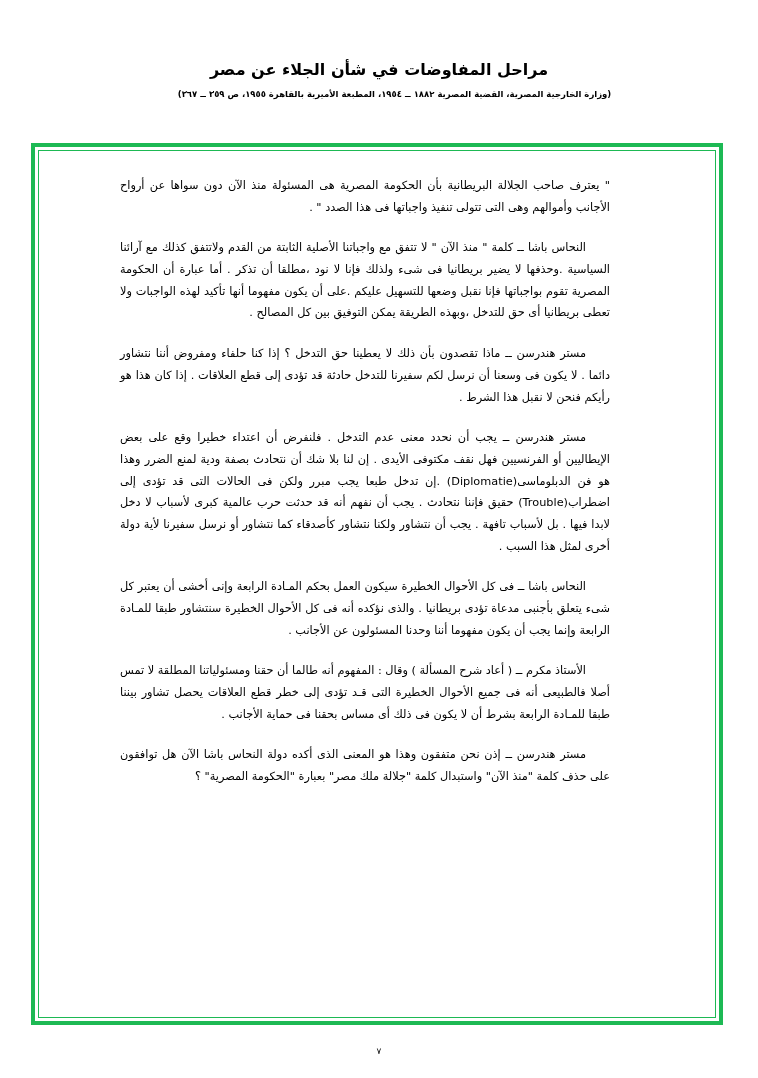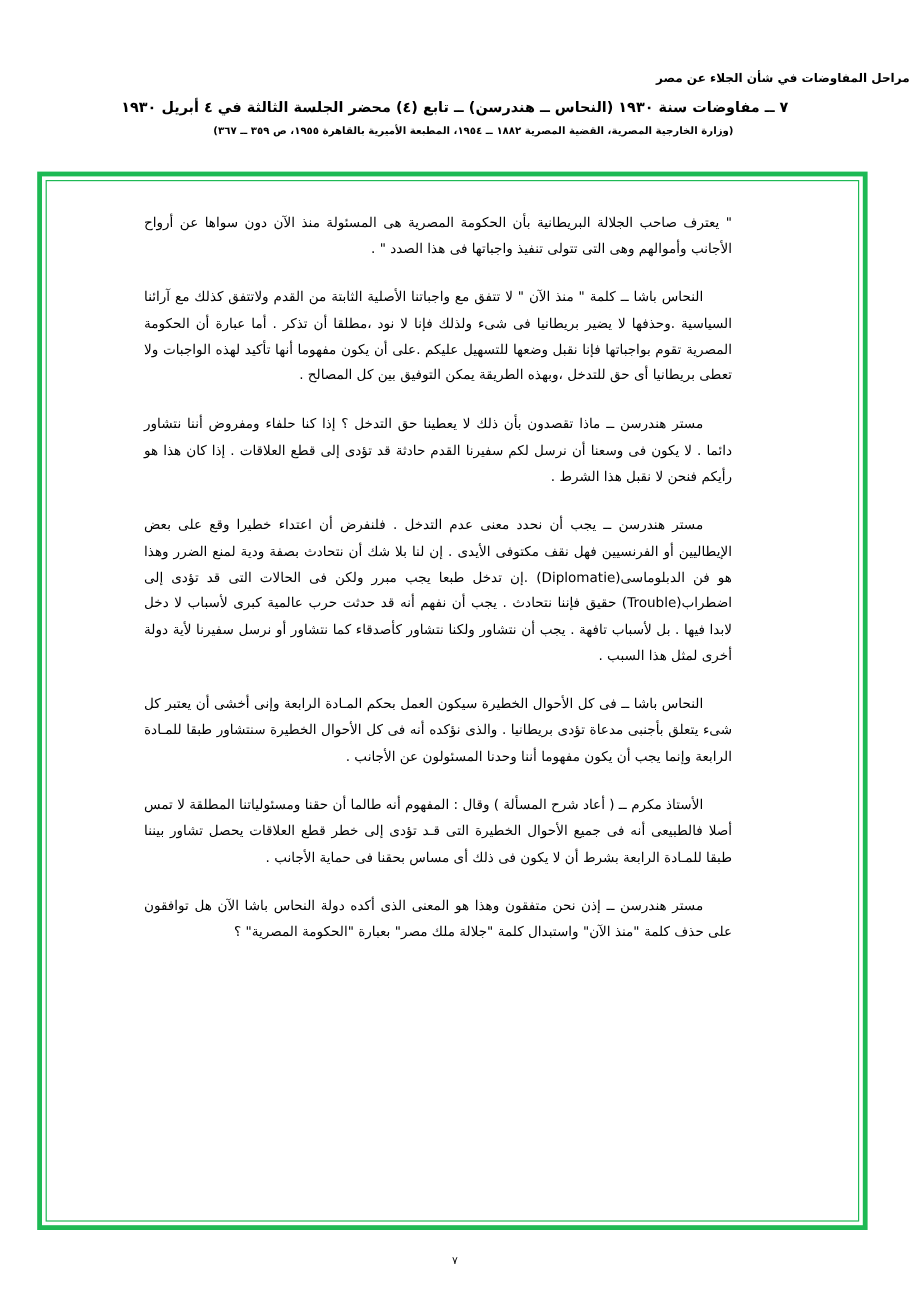--- a/index.html
+++ b/index.html
@@ -18,25 +18,24 @@
   .page {
     position: absolute;
     inset: 0;
     padding: 0;
   }
   .header {
     text-align: center;
     padding-top: 58px;
   }
   .header-title {
-    font-size: 10px;
+    font-size: 16px;
     font-weight: bold;
     letter-spacing: 0px;
     line-height: 1.5;
-    text-align: right;
   }
   .header-sub {
     font-size: 12px;
     font-weight: bold;
     margin-top: 7px;
     line-height: 1.5;
   }
   .header-source {
     font-size: 8.5px;
     font-weight: bold;
@@ -84,32 +83,31 @@
     font-size: 9px;
   }
 </style>
 </head>
 <body>
 
 <div class="page">
 
   <div class="header">
     <div class="header-title">مراحل المفاوضات في شأن الجلاء عن مصر</div>
-    <div class="header-sub">٧ ــ مفاوضات سنة ١٩٣٠ (النحاس ــ هندرسن) ــ تابع (٤) محضر الجلسة الثالثة في ٤ أبريل ١٩٣٠</div>
     <div class="header-source">(وزارة الخارجية المصرية، القضية المصرية ١٨٨٢ ــ ١٩٥٤، المطبعة الأميرية بالقاهرة ١٩٥٥، ص ٣٥٩ ــ ٣٦٧)</div>
   </div>
 
   <div class="frame">
     <div class="frame-inner"></div>
   </div>
 
   <div class="content">
     <p class="para">" يعترف صاحب الجلالة البريطانية بأن الحكومة المصرية هى المسئولة منذ الآن دون سواها عن أرواح الأجانب وأموالهم وهى التى تتولى تنفيذ واجباتها فى هذا الصدد " .</p>
     <p class="para indent">النحاس باشا ــ كلمة " منذ الآن " لا تتفق مع واجباتنا الأصلية الثابتة من القدم ولاتتفق كذلك مع آرائنا السياسية .وحذفها لا يضير بريطانيا فى شىء ولذلك فإنا لا نود ،مطلقا أن تذكر . أما عبارة أن الحكومة المصرية تقوم بواجباتها فإنا نقبل وضعها للتسهيل عليكم .على أن يكون مفهوما أنها تأكيد لهذه الواجبات ولا تعطى بريطانيا أى حق للتدخل ،وبهذه الطريقة يمكن التوفيق بين كل المصالح .</p>
-    <p class="para indent">مستر هندرسن ــ ماذا تقصدون بأن ذلك لا يعطينا حق التدخل ؟ إذا كنا حلفاء ومفروض أننا نتشاور دائما . لا يكون فى وسعنا أن نرسل لكم سفيرنا القدم حادثة قد تؤدى إلى قطع العلاقات . إذا كان هذا هو رأيكم فنحن لا نقبل هذا الشرط .</p>
+    <p class="para indent">مستر هندرسن ــ ماذا تقصدون بأن ذلك لا يعطينا حق التدخل ؟ إذا كنا حلفاء ومفروض أننا نتشاور دائما . لا يكون فى وسعنا أن نرسل لكم سفيرنا للتدخل حادثة قد تؤدى إلى قطع العلاقات . إذا كان هذا هو رأيكم فنحن لا نقبل هذا الشرط .</p>
     <p class="para indent">مستر هندرسن ــ يجب أن نحدد معنى عدم التدخل . فلنفرض أن اعتداء خطيرا وقع على بعض الإيطاليين أو الفرنسيين فهل نقف مكتوفى الأيدى . إن لنا بلا شك أن نتحادث بصفة ودية لمنع الضرر وهذا هو فن الدبلوماسى(Diplomatie) .إن تدخل طبعا يجب مبرر ولكن فى الحالات التى قد تؤدى إلى اضطراب(Trouble) حقيق فإننا نتحادث . يجب أن نفهم أنه قد حدثت حرب عالمية كبرى لأسباب لا دخل لابدا فيها . بل لأسباب تافهة . يجب أن نتشاور ولكنا نتشاور كأصدقاء كما نتشاور أو نرسل سفيرنا لأية دولة أخرى لمثل هذا السبب .</p>
     <p class="para indent">النحاس باشا ــ فى كل الأحوال الخطيرة سيكون العمل بحكم المـادة الرابعة وإنى أخشى أن يعتبر كل شىء يتعلق بأجنبى مدعاة تؤدى بريطانيا . والذى نؤكده أنه فى كل الأحوال الخطيرة سنتشاور طبقا للمـادة الرابعة وإنما يجب أن يكون مفهوما أننا وحدنا المسئولون عن الأجانب .</p>
     <p class="para indent">الأستاذ مكرم ــ ( أعاد شرح المسألة ) وقال : المفهوم أنه طالما أن حقنا ومسئولياتنا المطلقة لا تمس أصلا فالطبيعى أنه فى جميع الأحوال الخطيرة التى قـد تؤدى إلى خطر قطع العلاقات يحصل تشاور بيننا طبقا للمـادة الرابعة بشرط أن لا يكون فى ذلك أى مساس بحقنا فى حماية الأجانب .</p>
     <p class="para indent">مستر هندرسن ــ إذن نحن متفقون وهذا هو المعنى الذى أكده دولة النحاس باشا الآن هل توافقون على حذف كلمة "منذ الآن" واستبدال كلمة "جلالة ملك مصر" بعبارة "الحكومة المصرية" ؟</p>
   </div>
 
   <div class="footer">٧</div>
 
 </div>
 

